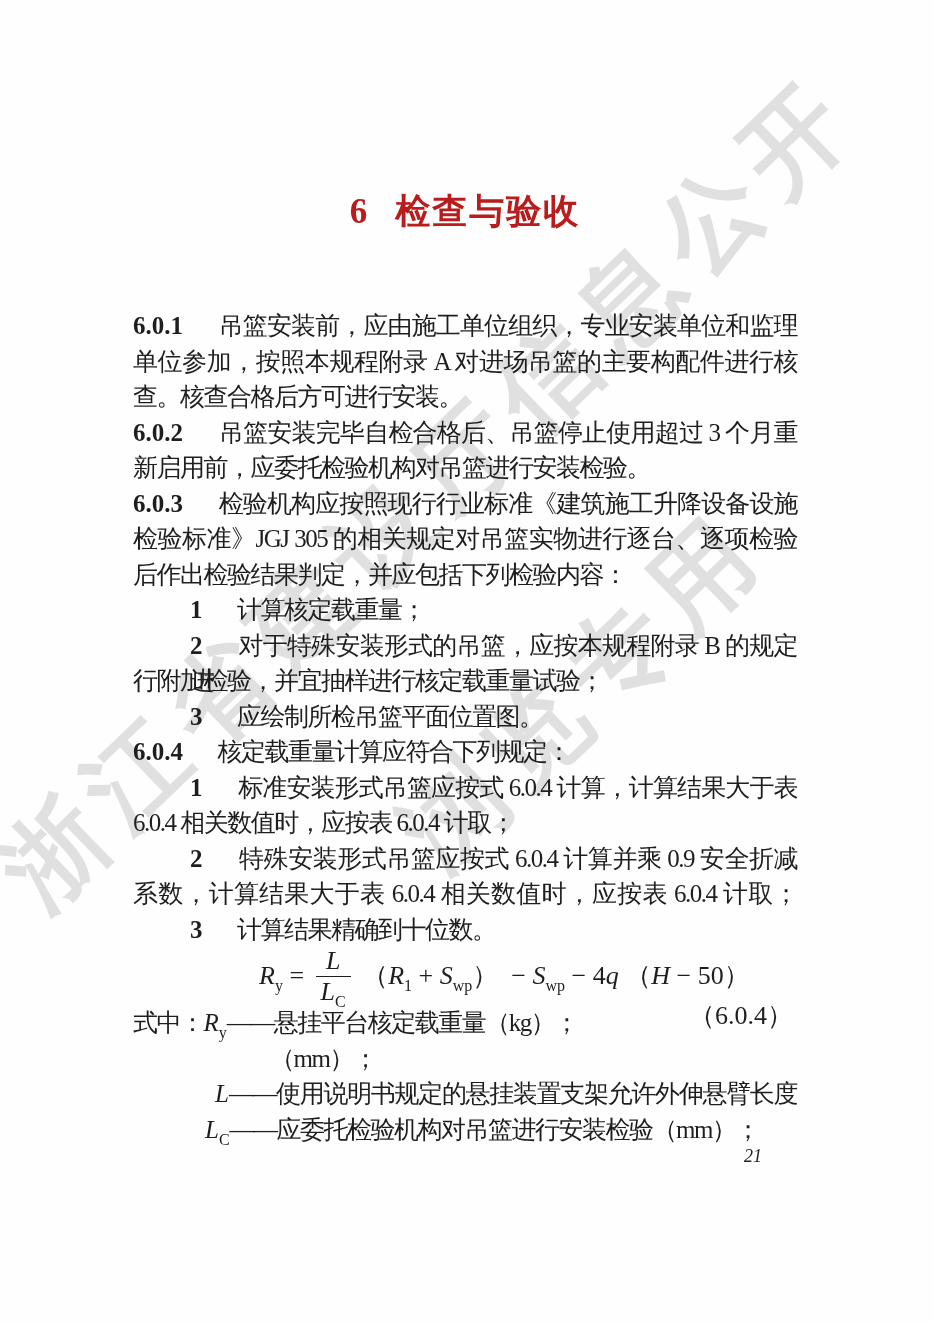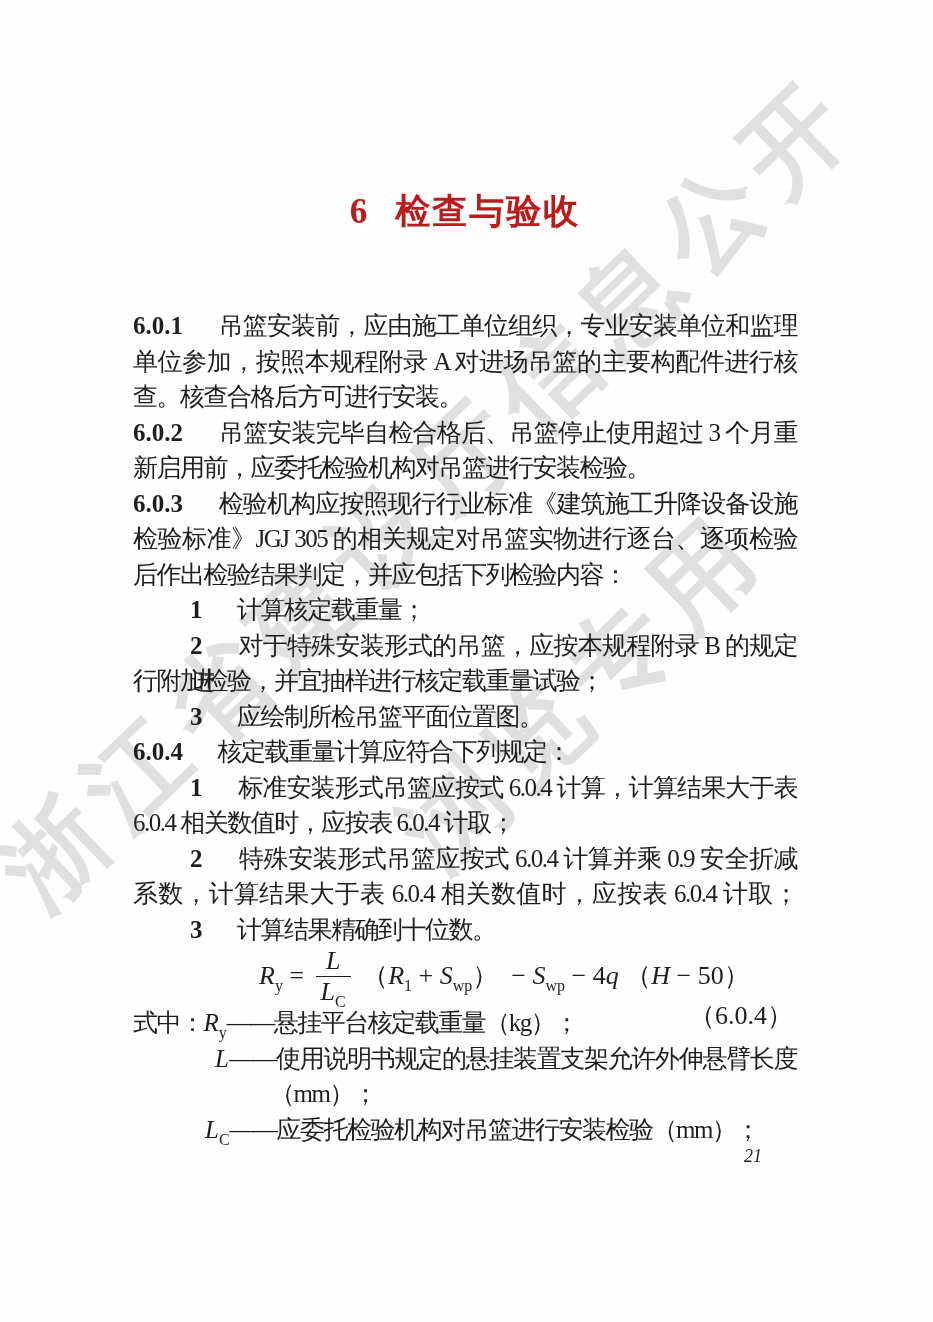--- a/index.html
+++ b/index.html
@@ -96,22 +96,22 @@
         <div class="line ind2"><span class="bd">3</span><span>　计算结果精确到十位数。</span></div>
       </div>
 
     <div class="formula-line">
       <span class="formula-expr" id="formula-expr"><span class="it">R</span><sub>y</sub><span> = </span><span class="frac"><span class="num"><span class="it">L</span></span><span class="den"><span class="it">L</span><sub>C</sub></span></span><span> （</span><span class="it">R</span><sub>1</sub><span> + </span><span class="it">S</span><sub>wp</sub><span>）</span><span>  − </span><span class="it">S</span><sub>wp</sub><span> − 4</span><span class="it">q</span><span> （</span><span class="it">H</span><span> − 50）</span></span>
       <span class="formula-number">（6.0.4）</span>
     </div>
 
     <div id="where-lines">
         <div class="line"><span>式中：</span><span class="it">R</span><sub>y</sub><span>——悬挂平台核定载重量（kg）；</span></div>
+        <div class="line ind5"><span>（mm）；</span></div>
         <div class="line ind3 j"><span class="it">L</span><span>——使用说明书规定的悬挂装置支架允许外伸悬臂长度</span></div>
-        <div class="line ind5"><span>（mm）；</span></div>
         <div class="line ind3b"><span class="it">L</span><sub>C</sub><span>——应委托检验机构对吊篮进行安装检验（mm）；</span></div>
       </div>
 
   </div>
 
   <div class="page-number">21</div>
 
 </div>
 
 </body></html>

